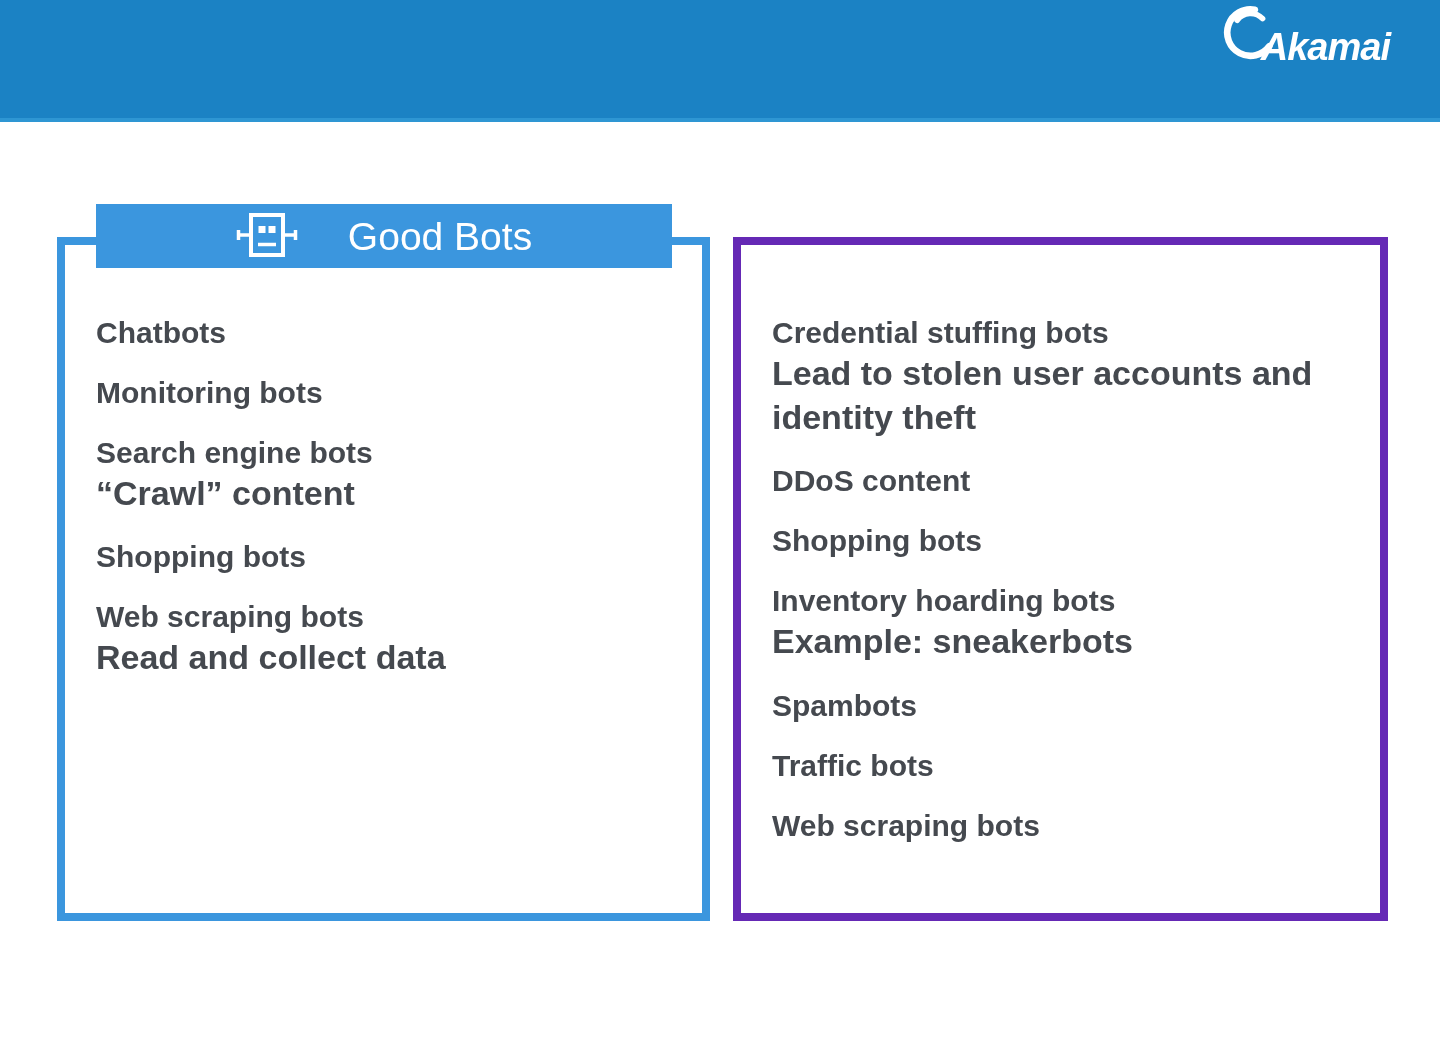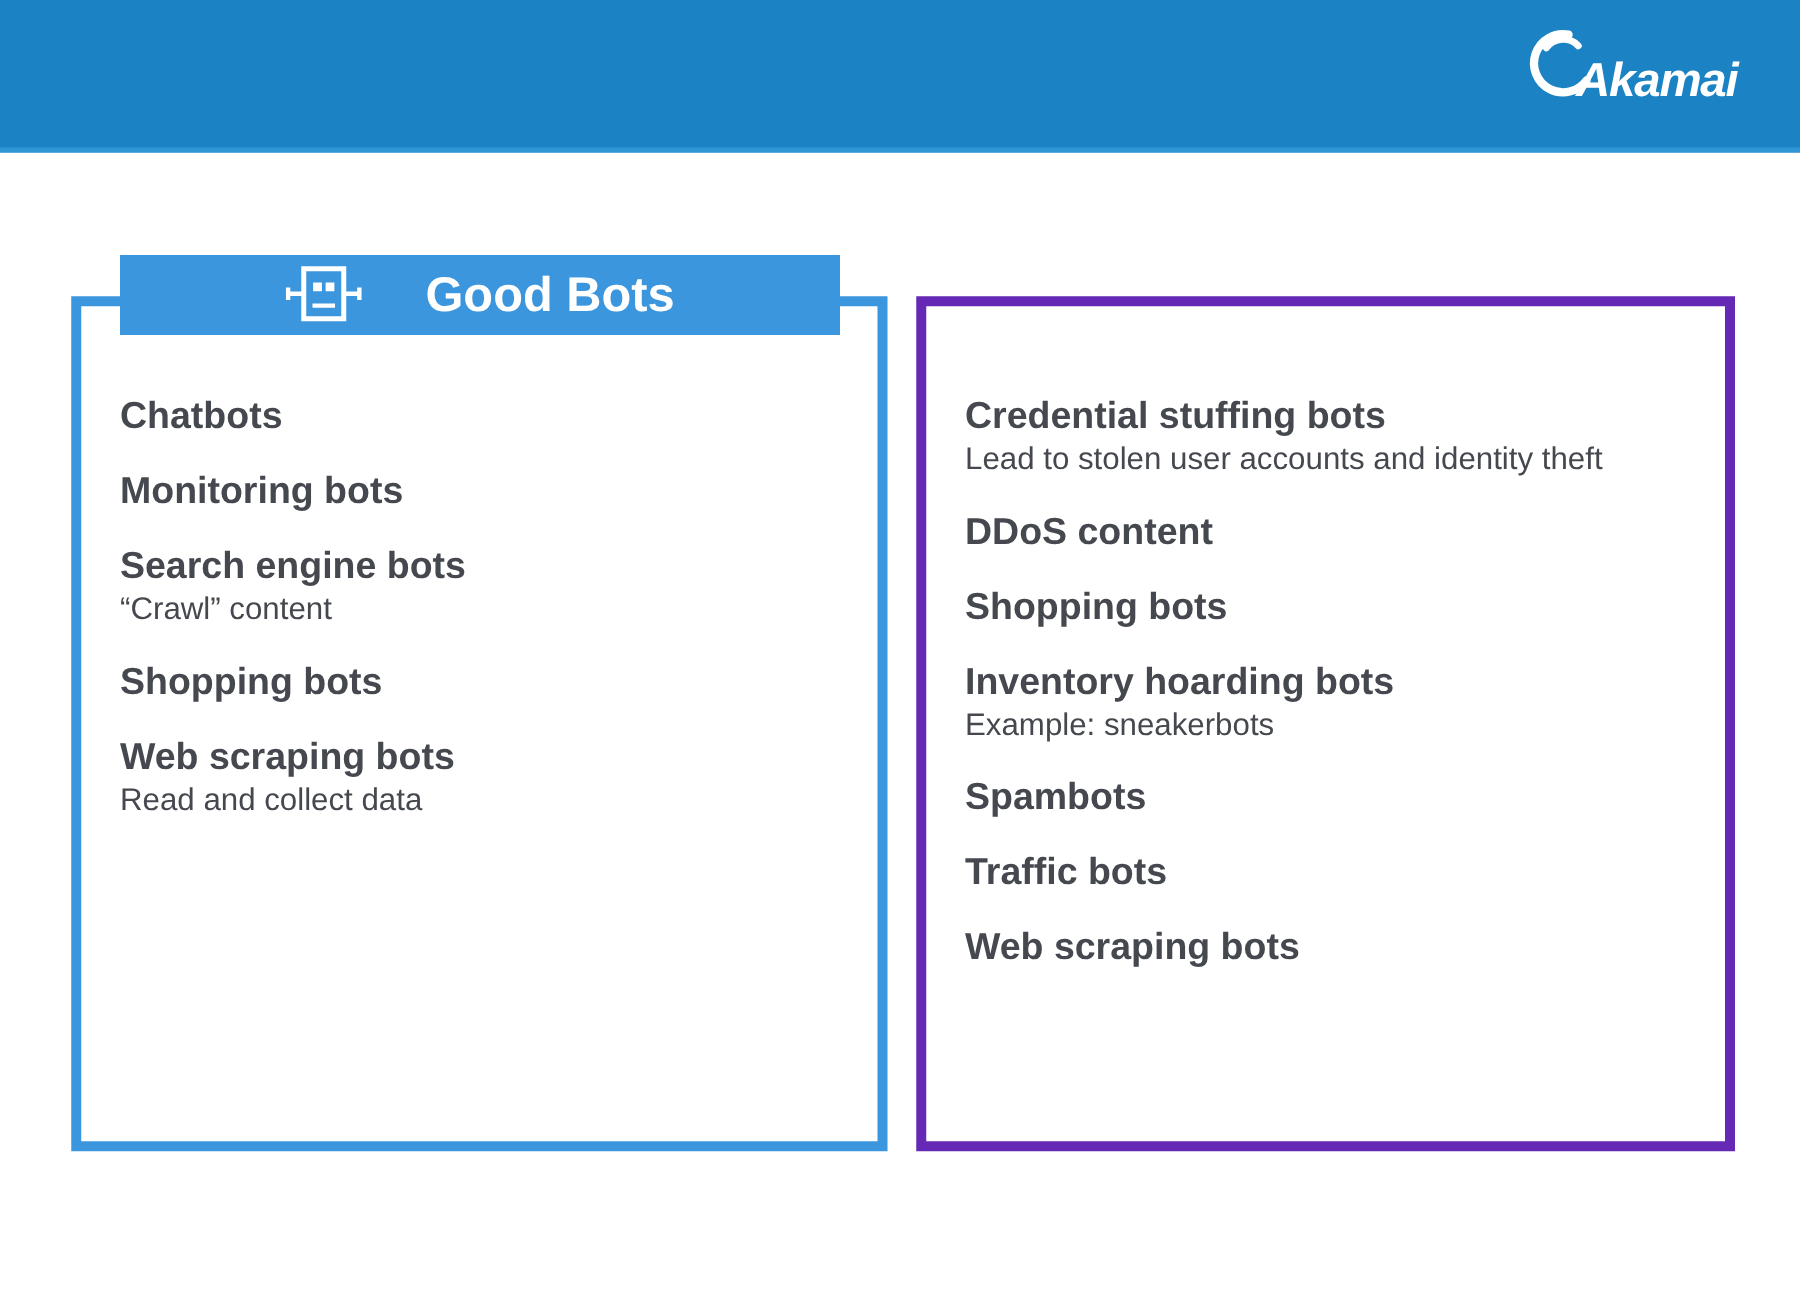--- a/index.html
+++ b/index.html
@@ -27,21 +27,21 @@
     position: absolute;
     left: 0; top: 0;
     width: 1440px;
     height: 122px;
     background: var(--topbar);
     border-bottom: 4px solid var(--topbar-edge);
   }
   .brand {
     position: absolute;
     right: 50px;
-    top: 28px;
+    top: 10px;
     display: flex;
     align-items: center;
   }
   .brand-mark { display: block; margin-right: -16px; margin-top: -10px; }
   .brand-name {
     color: #ffffff;
     font-size: 38px;
     font-weight: bold;
     font-style: italic;
     letter-spacing: -1px;
@@ -71,21 +71,21 @@
     align-items: center;
     justify-content: center;
     gap: 18px;
   }
   .panel.good .banner { background: var(--good); }
   .panel.bad  .banner { background: var(--bad); }
 
   .banner-title {
     color: #ffffff;
     font-size: 39px;
-    font-weight: bold;
+    font-weight: normal;
     line-height: 1;
     white-space: nowrap;
     margin-left: 31px;
   }
   .robot { display: block; flex: 0 0 auto; }
 
   
   .bot-list {
     list-style: none;
     margin: 0;
@@ -93,22 +93,22 @@
   }
   .bot-item { margin-bottom: 20px; }
   .bot-name {
     font-size: 30px;
     font-weight: bold;
     line-height: 1.2;
     color: var(--text);
     margin-top: 24px;
   }
   .bot-desc {
-    font-size: 25px;
-    font-weight: normal;
+    font-size: 34px;
+    font-weight: bold;
     line-height: 1.3;
     color: var(--text);
     white-space: pre-line;
   }
 </style>
 </head>
 <body>
 
 <header class="topbar">
   <div class="brand">

